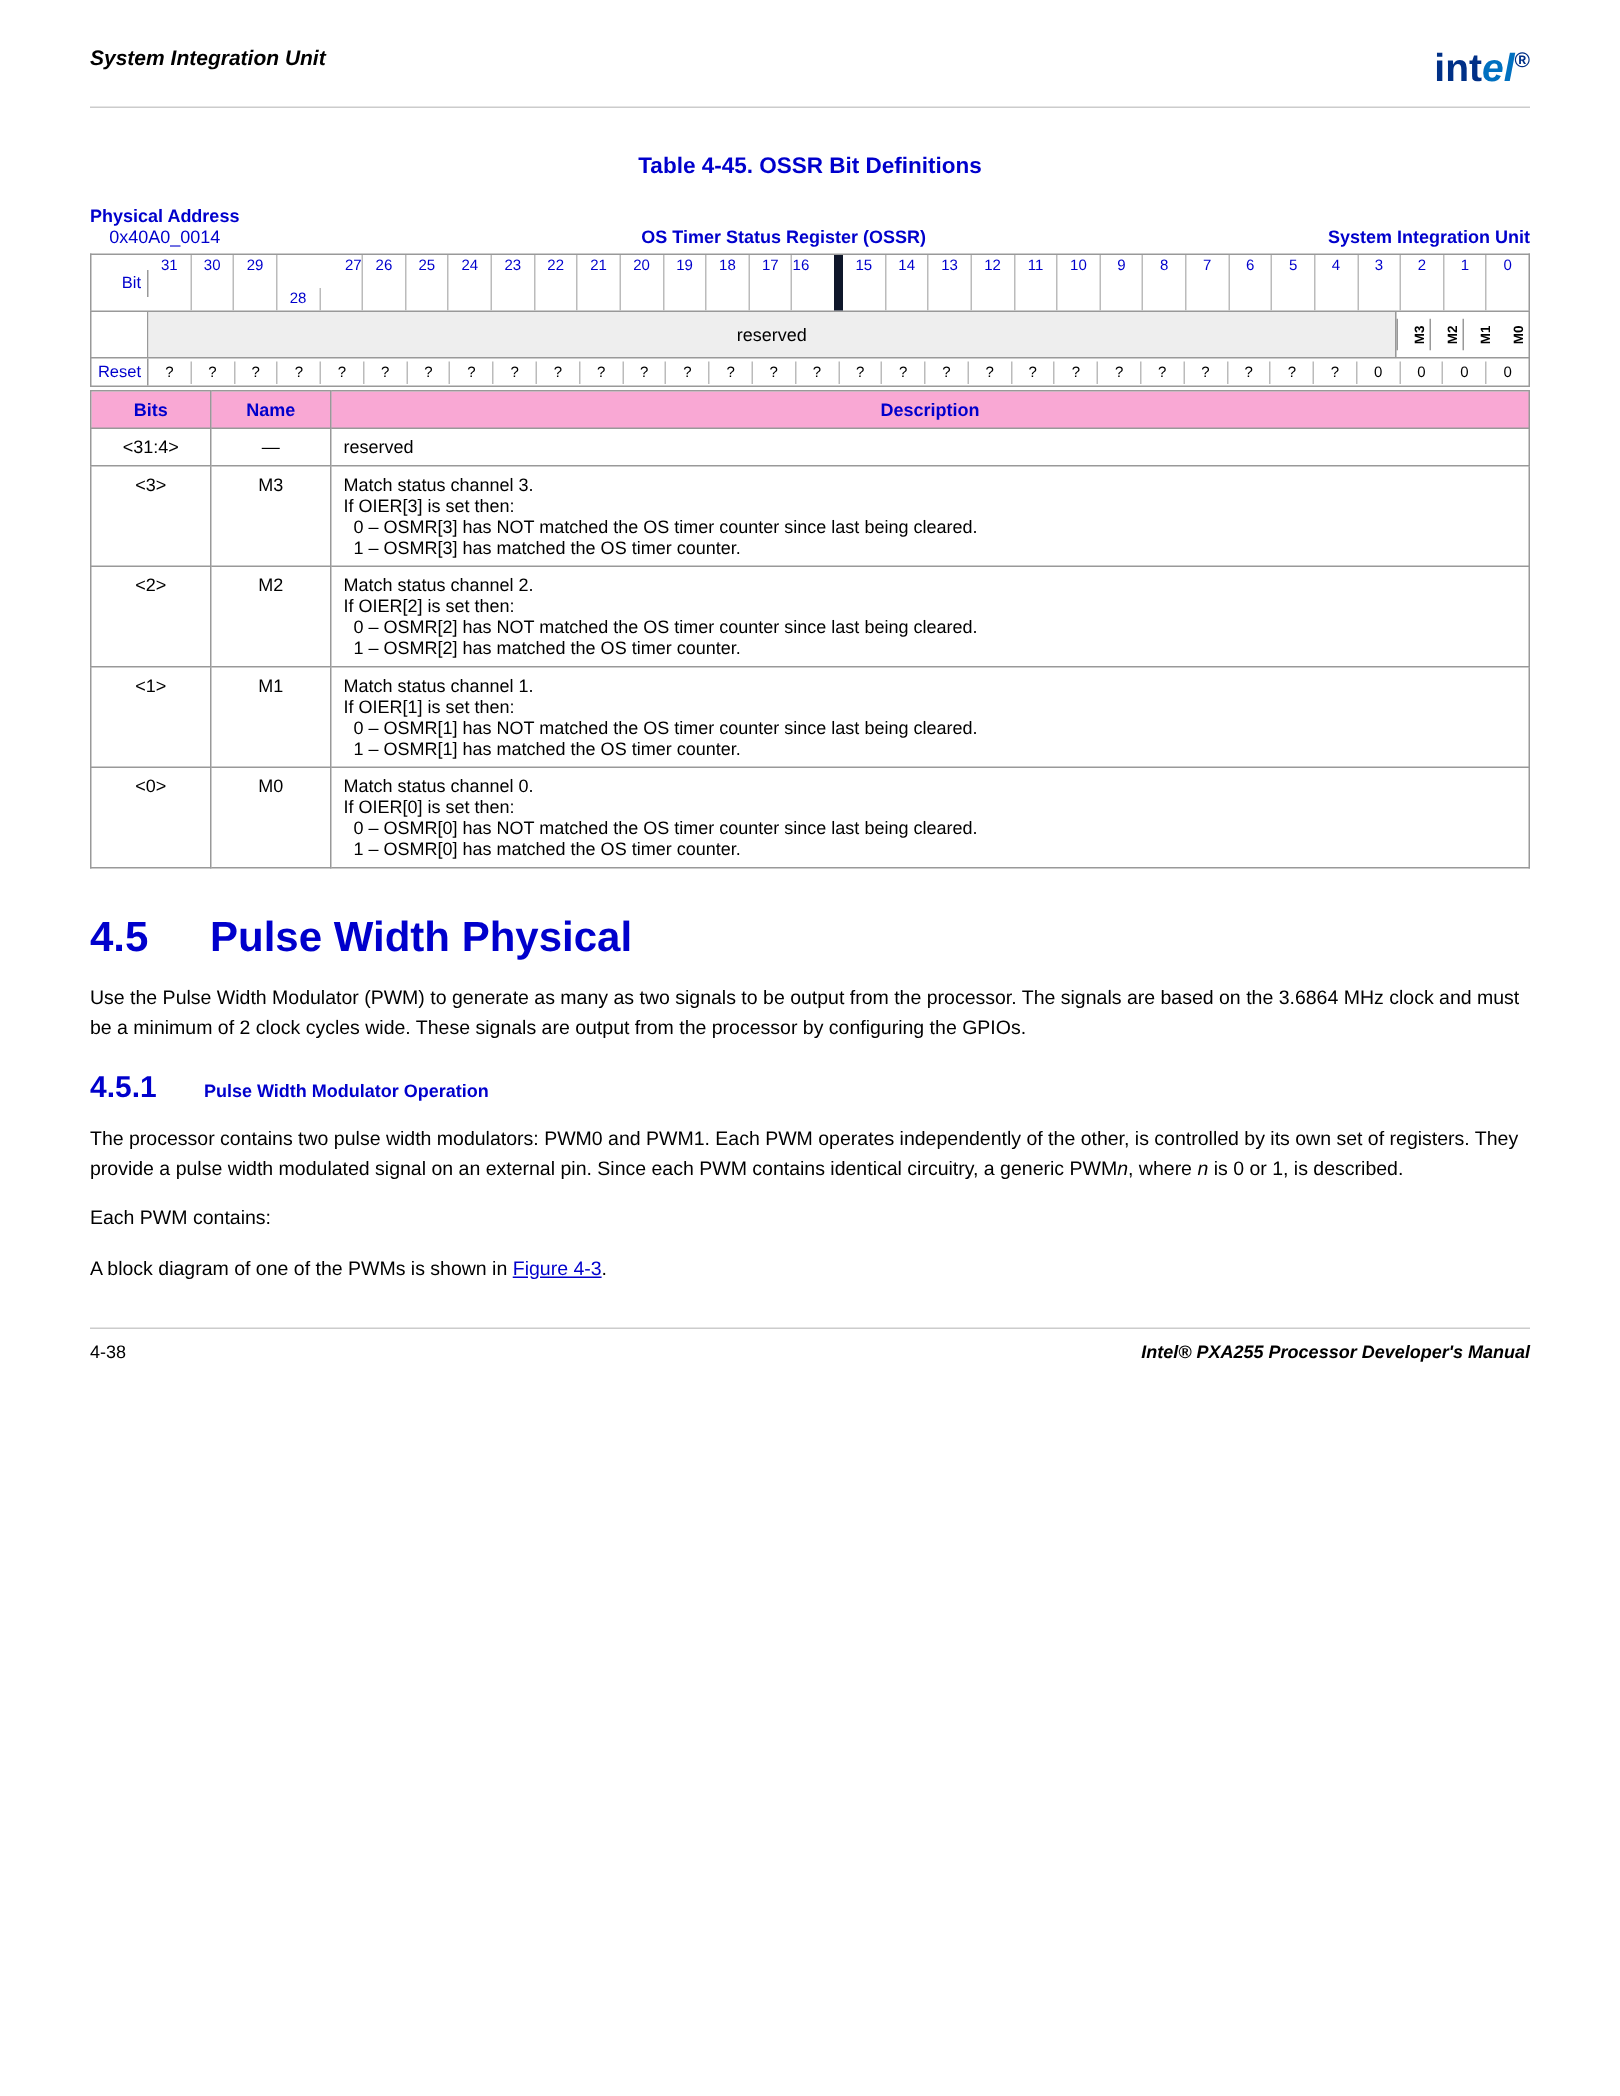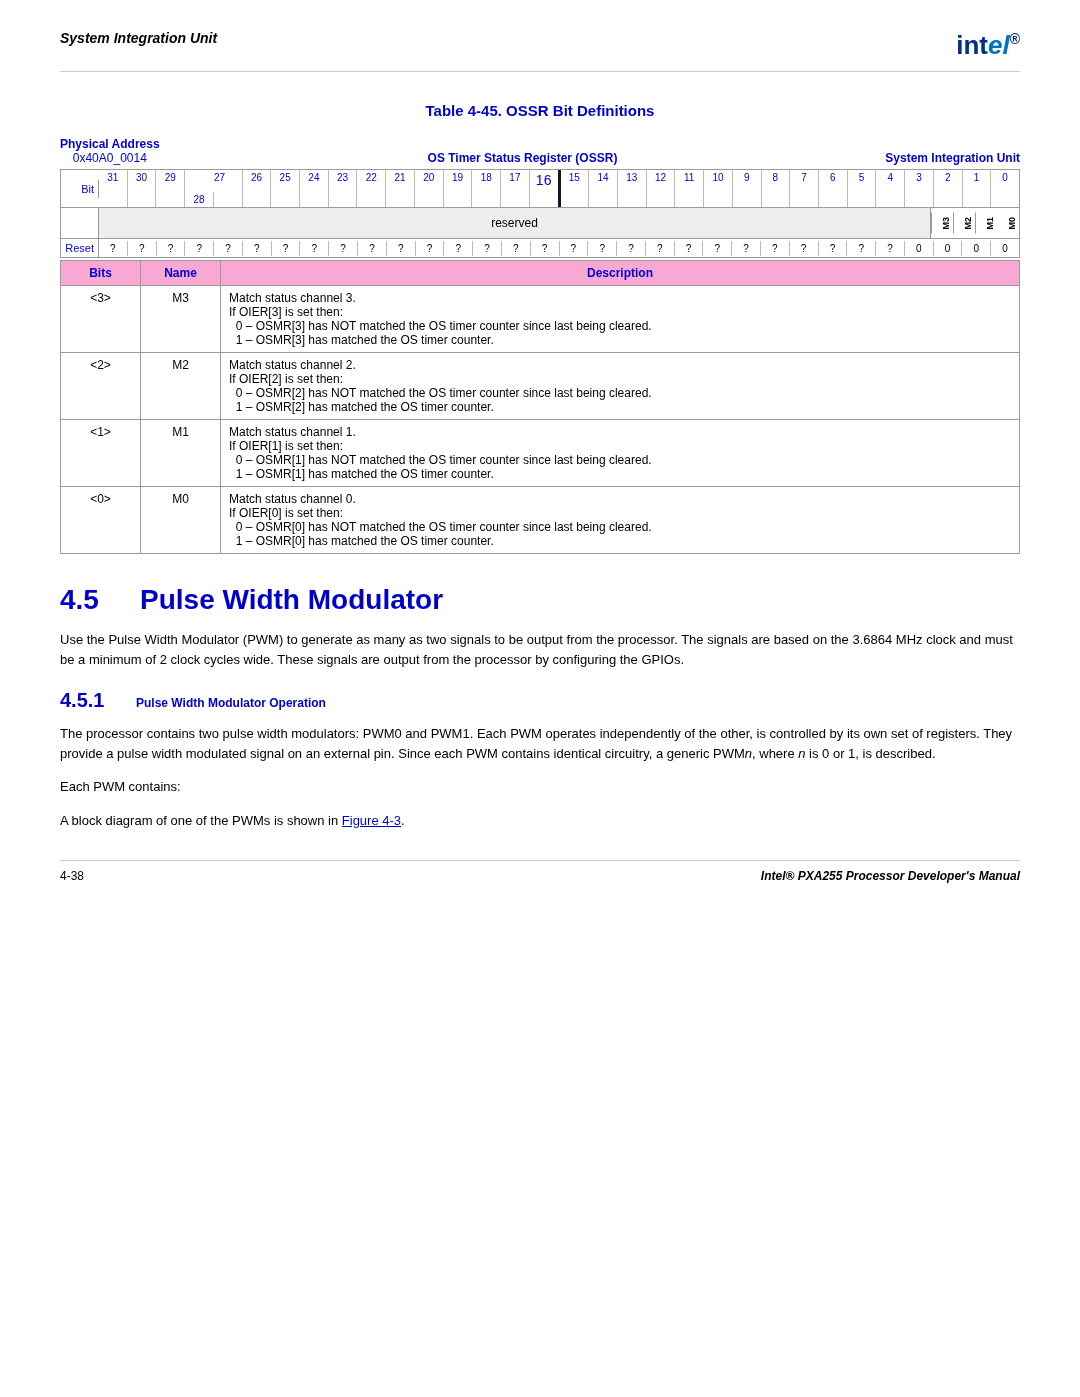--- a/index.html
+++ b/index.html
@@ -195,32 +195,32 @@
 
   <div class="bit-register-container">
 
     <div style="display:flex; align-items:center; border:1px solid #999; border-bottom:none;">
       <div style="width:38px;font-size:11px;color:#0000cc;text-align:right;padding-right:4px;border-right:1px solid #999;padding-top:3px;padding-bottom:3px;">Bit</div>
       <div style="display:flex;flex:1;">
         <div style="flex:1;text-align:center;font-size:10px;color:#0000cc;border-right:1px solid #bbb;padding:2px 0;">31</div>
         <div style="flex:1;text-align:center;font-size:10px;color:#0000cc;border-right:1px solid #bbb;padding:2px 0;">30</div>
         <div style="flex:1;text-align:center;font-size:10px;color:#0000cc;border-right:1px solid #bbb;padding:2px 0;">29</div>
         <div style="flex:1;text-align:center;font-size:10px;color:#0000cc;border-right:1px solid #bbb;padding:2px 0;margin-top:22px;">28</div>
-        <div style="flex:1;text-align:left;font-size:10px;color:#0000cc;border-right:1px solid #bbb;padding:2px 0;">27</div>
+        <div style="flex:1;text-align:right;font-size:10px;color:#0000cc;border-right:1px solid #bbb;padding:2px 0;">27</div>
         <div style="flex:1;text-align:center;font-size:10px;color:#0000cc;border-right:1px solid #bbb;padding:2px 0;">26</div>
         <div style="flex:1;text-align:center;font-size:10px;color:#0000cc;border-right:1px solid #bbb;padding:2px 0;">25</div>
         <div style="flex:1;text-align:center;font-size:10px;color:#0000cc;border-right:1px solid #bbb;padding:2px 0;">24</div>
         <div style="flex:1;text-align:center;font-size:10px;color:#0000cc;border-right:1px solid #bbb;padding:2px 0;">23</div>
         <div style="flex:1;text-align:center;font-size:10px;color:#0000cc;border-right:1px solid #bbb;padding:2px 0;">22</div>
         <div style="flex:1;text-align:center;font-size:10px;color:#0000cc;border-right:1px solid #bbb;padding:2px 0;">21</div>
         <div style="flex:1;text-align:center;font-size:10px;color:#0000cc;border-right:1px solid #bbb;padding:2px 0;">20</div>
         <div style="flex:1;text-align:center;font-size:10px;color:#0000cc;border-right:1px solid #bbb;padding:2px 0;">19</div>
         <div style="flex:1;text-align:center;font-size:10px;color:#0000cc;border-right:1px solid #bbb;padding:2px 0;">18</div>
         <div style="flex:1;text-align:center;font-size:10px;color:#0000cc;border-right:1px solid #bbb;padding:2px 0;">17</div>
-        <div style="flex:1;text-align:center;font-size:14px;color:#0000cc;border-right:3px solid #0f172a;padding:2px 0;">16</div>
+        <div style="flex:1;font-size:10px;color:#0000cc;border-right:6px solid #0f172a;padding:2px 0;">16</div>
         <div style="flex:1;text-align:center;font-size:10px;color:#0000cc;border-right:1px solid #bbb;padding:2px 0;">15</div>
         <div style="flex:1;text-align:center;font-size:10px;color:#0000cc;border-right:1px solid #bbb;padding:2px 0;">14</div>
         <div style="flex:1;text-align:center;font-size:10px;color:#0000cc;border-right:1px solid #bbb;padding:2px 0;">13</div>
         <div style="flex:1;text-align:center;font-size:10px;color:#0000cc;border-right:1px solid #bbb;padding:2px 0;">12</div>
         <div style="flex:1;text-align:center;font-size:10px;color:#0000cc;border-right:1px solid #bbb;padding:2px 0;">11</div>
         <div style="flex:1;text-align:center;font-size:10px;color:#0000cc;border-right:1px solid #bbb;padding:2px 0;">10</div>
         <div style="flex:1;text-align:center;font-size:10px;color:#0000cc;border-right:1px solid #bbb;padding:2px 0;">9</div>
         <div style="flex:1;text-align:center;font-size:10px;color:#0000cc;border-right:1px solid #bbb;padding:2px 0;">8</div>
         <div style="flex:1;text-align:center;font-size:10px;color:#0000cc;border-right:1px solid #bbb;padding:2px 0;">7</div>
         <div style="flex:1;text-align:center;font-size:10px;color:#0000cc;border-right:1px solid #bbb;padding:2px 0;">6</div>
@@ -288,20 +288,25 @@
   <table class="desc-table">
     <thead>
       <tr>
         <th>Bits</th>
         <th>Name</th>
         <th>Description</th>
       </tr>
     </thead>
     <tbody>
       <tr>
+        <td>&lt;31:4&gt;</td>
+        <td>—</td>
+        <td>reserved</td>
+      </tr>
+      <tr>
         <td>&lt;3&gt;</td>
         <td>M3</td>
         <td>
           Match status channel 3.<br>
           If OIER[3] is set then:<br>
           &nbsp;&nbsp;0 – OSMR[3] has NOT matched the OS timer counter since last being cleared.<br>
           &nbsp;&nbsp;1 – OSMR[3] has matched the OS timer counter.
         </td>
       </tr>
       <tr>
@@ -332,21 +337,21 @@
           If OIER[0] is set then:<br>
           &nbsp;&nbsp;0 – OSMR[0] has NOT matched the OS timer counter since last being cleared.<br>
           &nbsp;&nbsp;1 – OSMR[0] has matched the OS timer counter.
         </td>
       </tr>
     </tbody>
   </table>
 
   <div class="section-heading">
     <span class="section-num">4.5</span>
-    <span class="section-title-text">Pulse Width Modulator</span>
+    <span class="section-title-text">Pulse Width Physical</span>
   </div>
   <p class="body-text">Use the Pulse Width Modulator (PWM) to generate as many as two signals to be output from the processor. The signals are based on the 3.6864 MHz clock and must be a minimum of 2 clock cycles wide. These signals are output from the processor by configuring the GPIOs.</p>
 
   <div class="subsection-heading">
     <span class="subsection-num">4.5.1</span>
     <span class="subsection-title-text">Pulse Width Modulator Operation</span>
   </div>
   <p class="body-text">The processor contains two pulse width modulators: PWM0 and PWM1. Each PWM operates independently of the other, is controlled by its own set of registers. They provide a pulse width modulated signal on an external pin. Since each PWM contains identical circuitry, a generic PWM<em>n</em>, where <em>n</em> is 0 or 1, is described.</p>
   <p class="body-text">Each PWM contains:</p>
   <p class="body-text">

